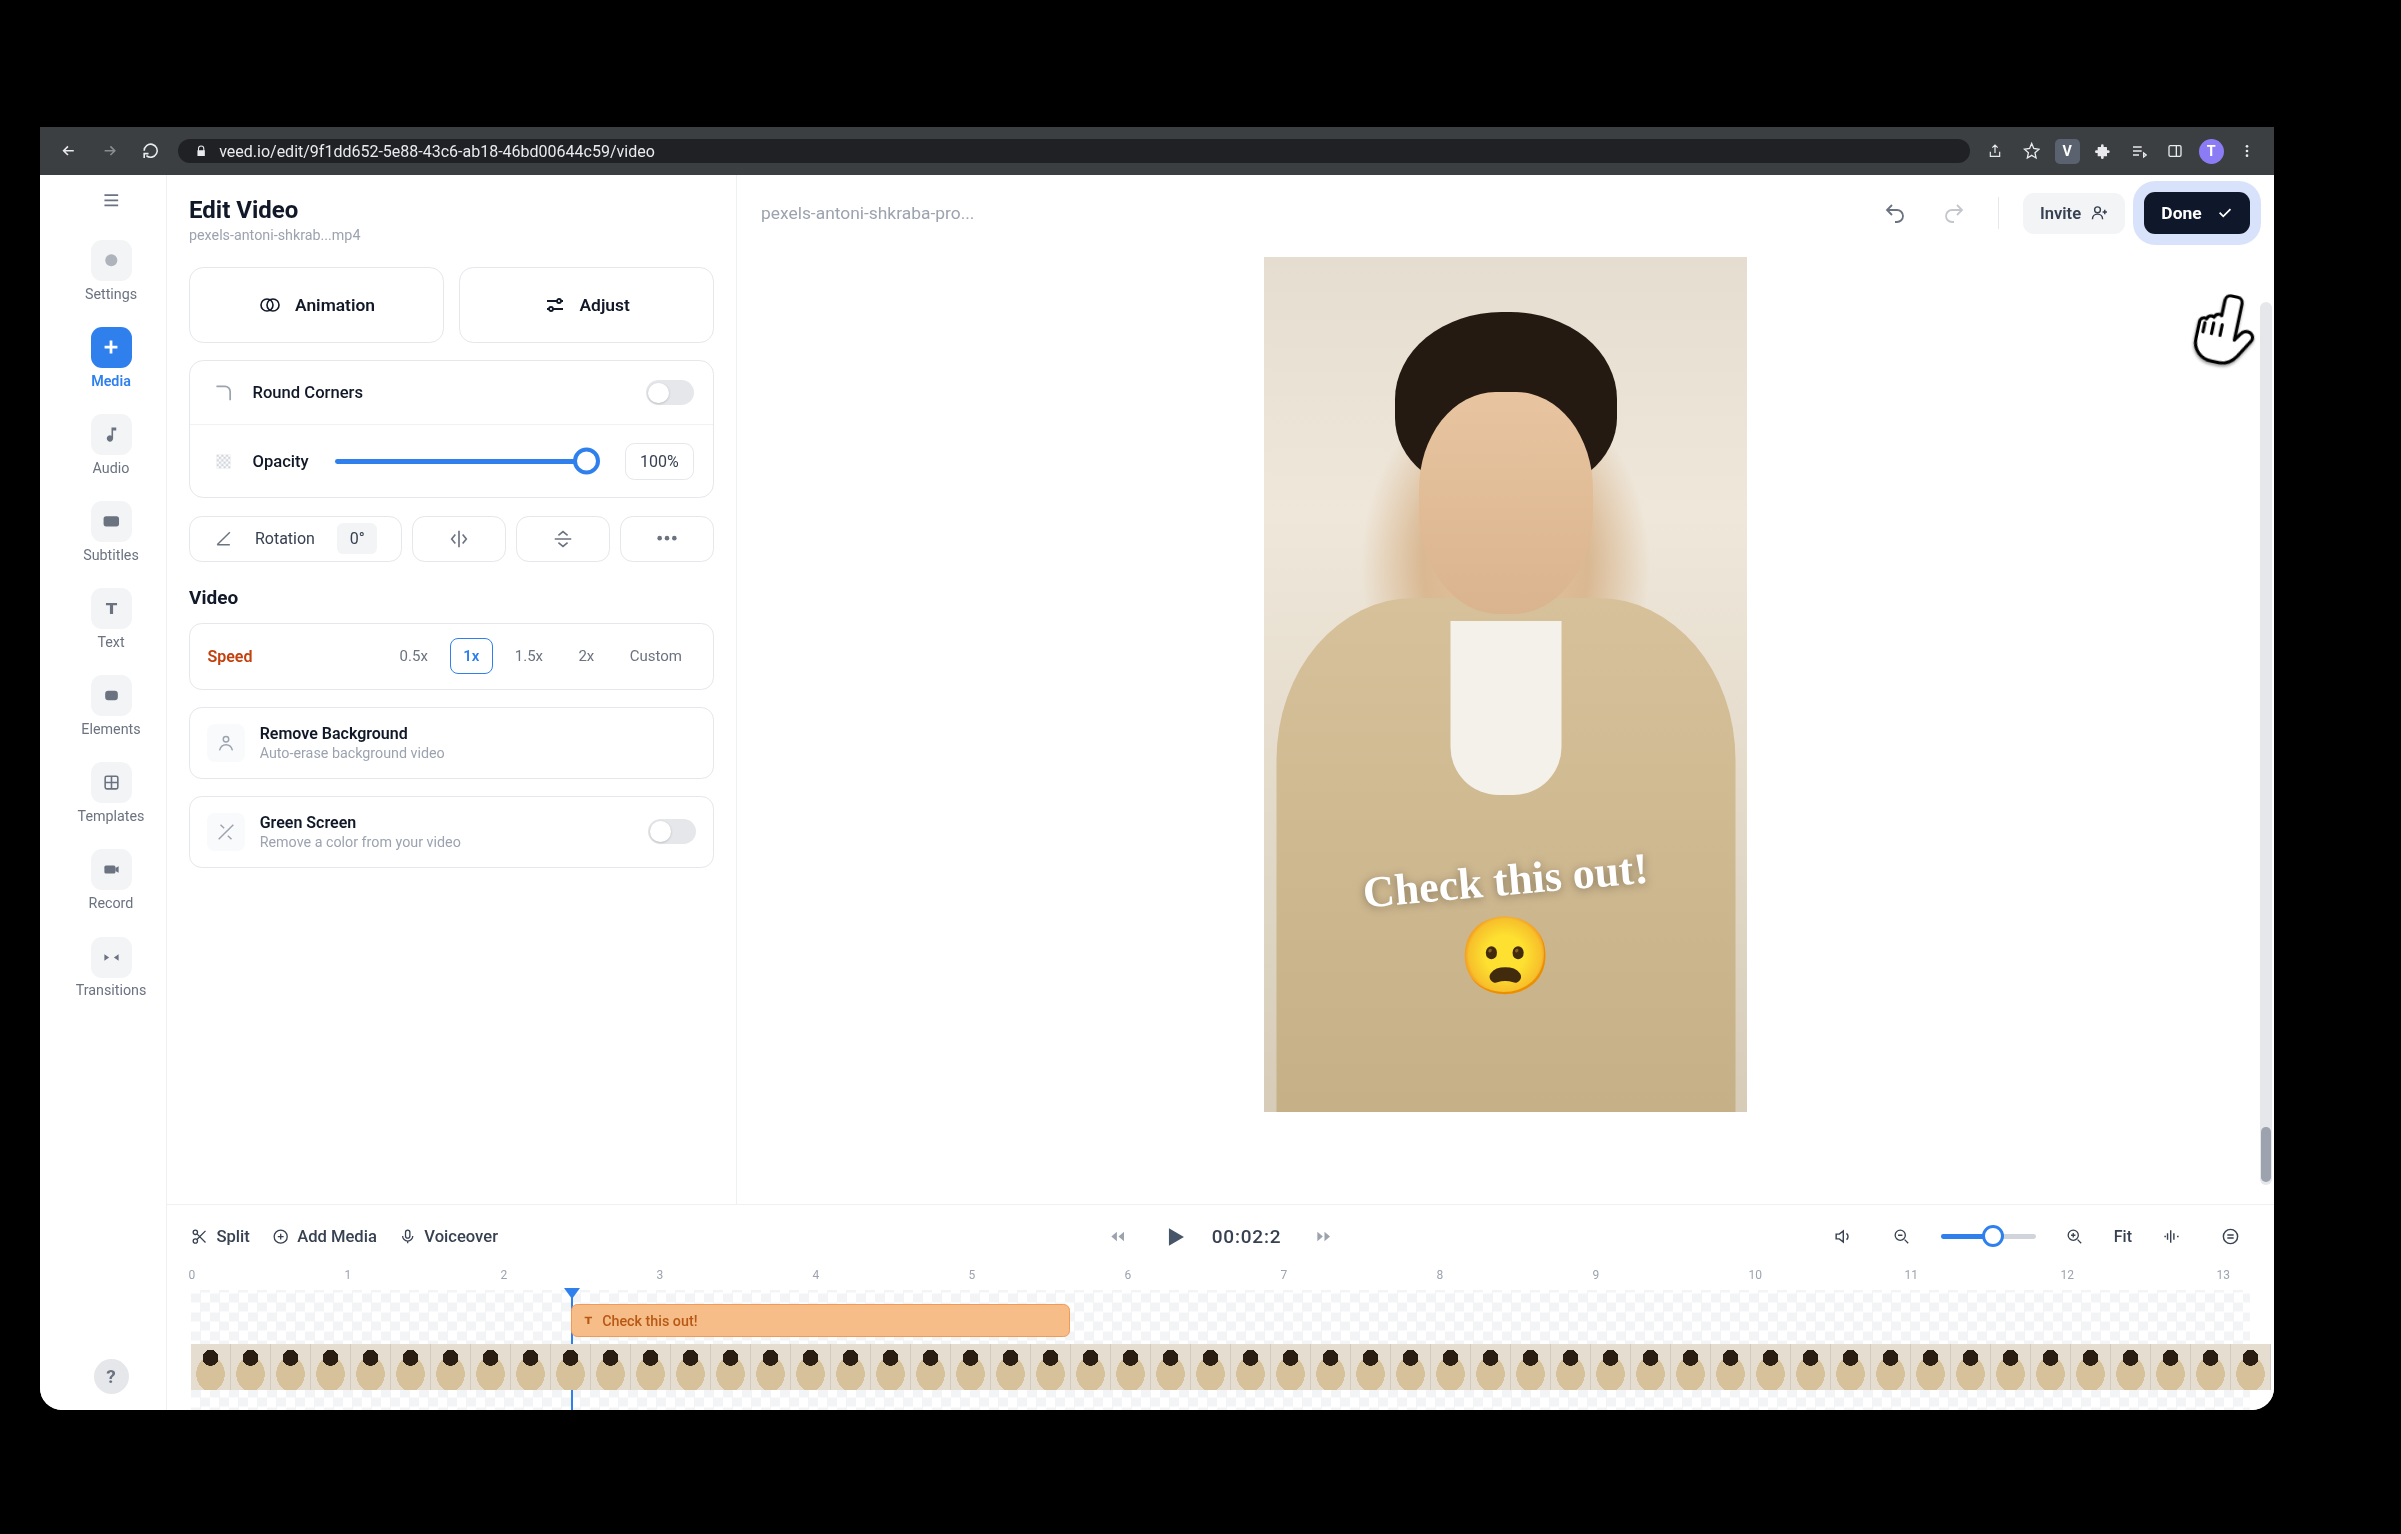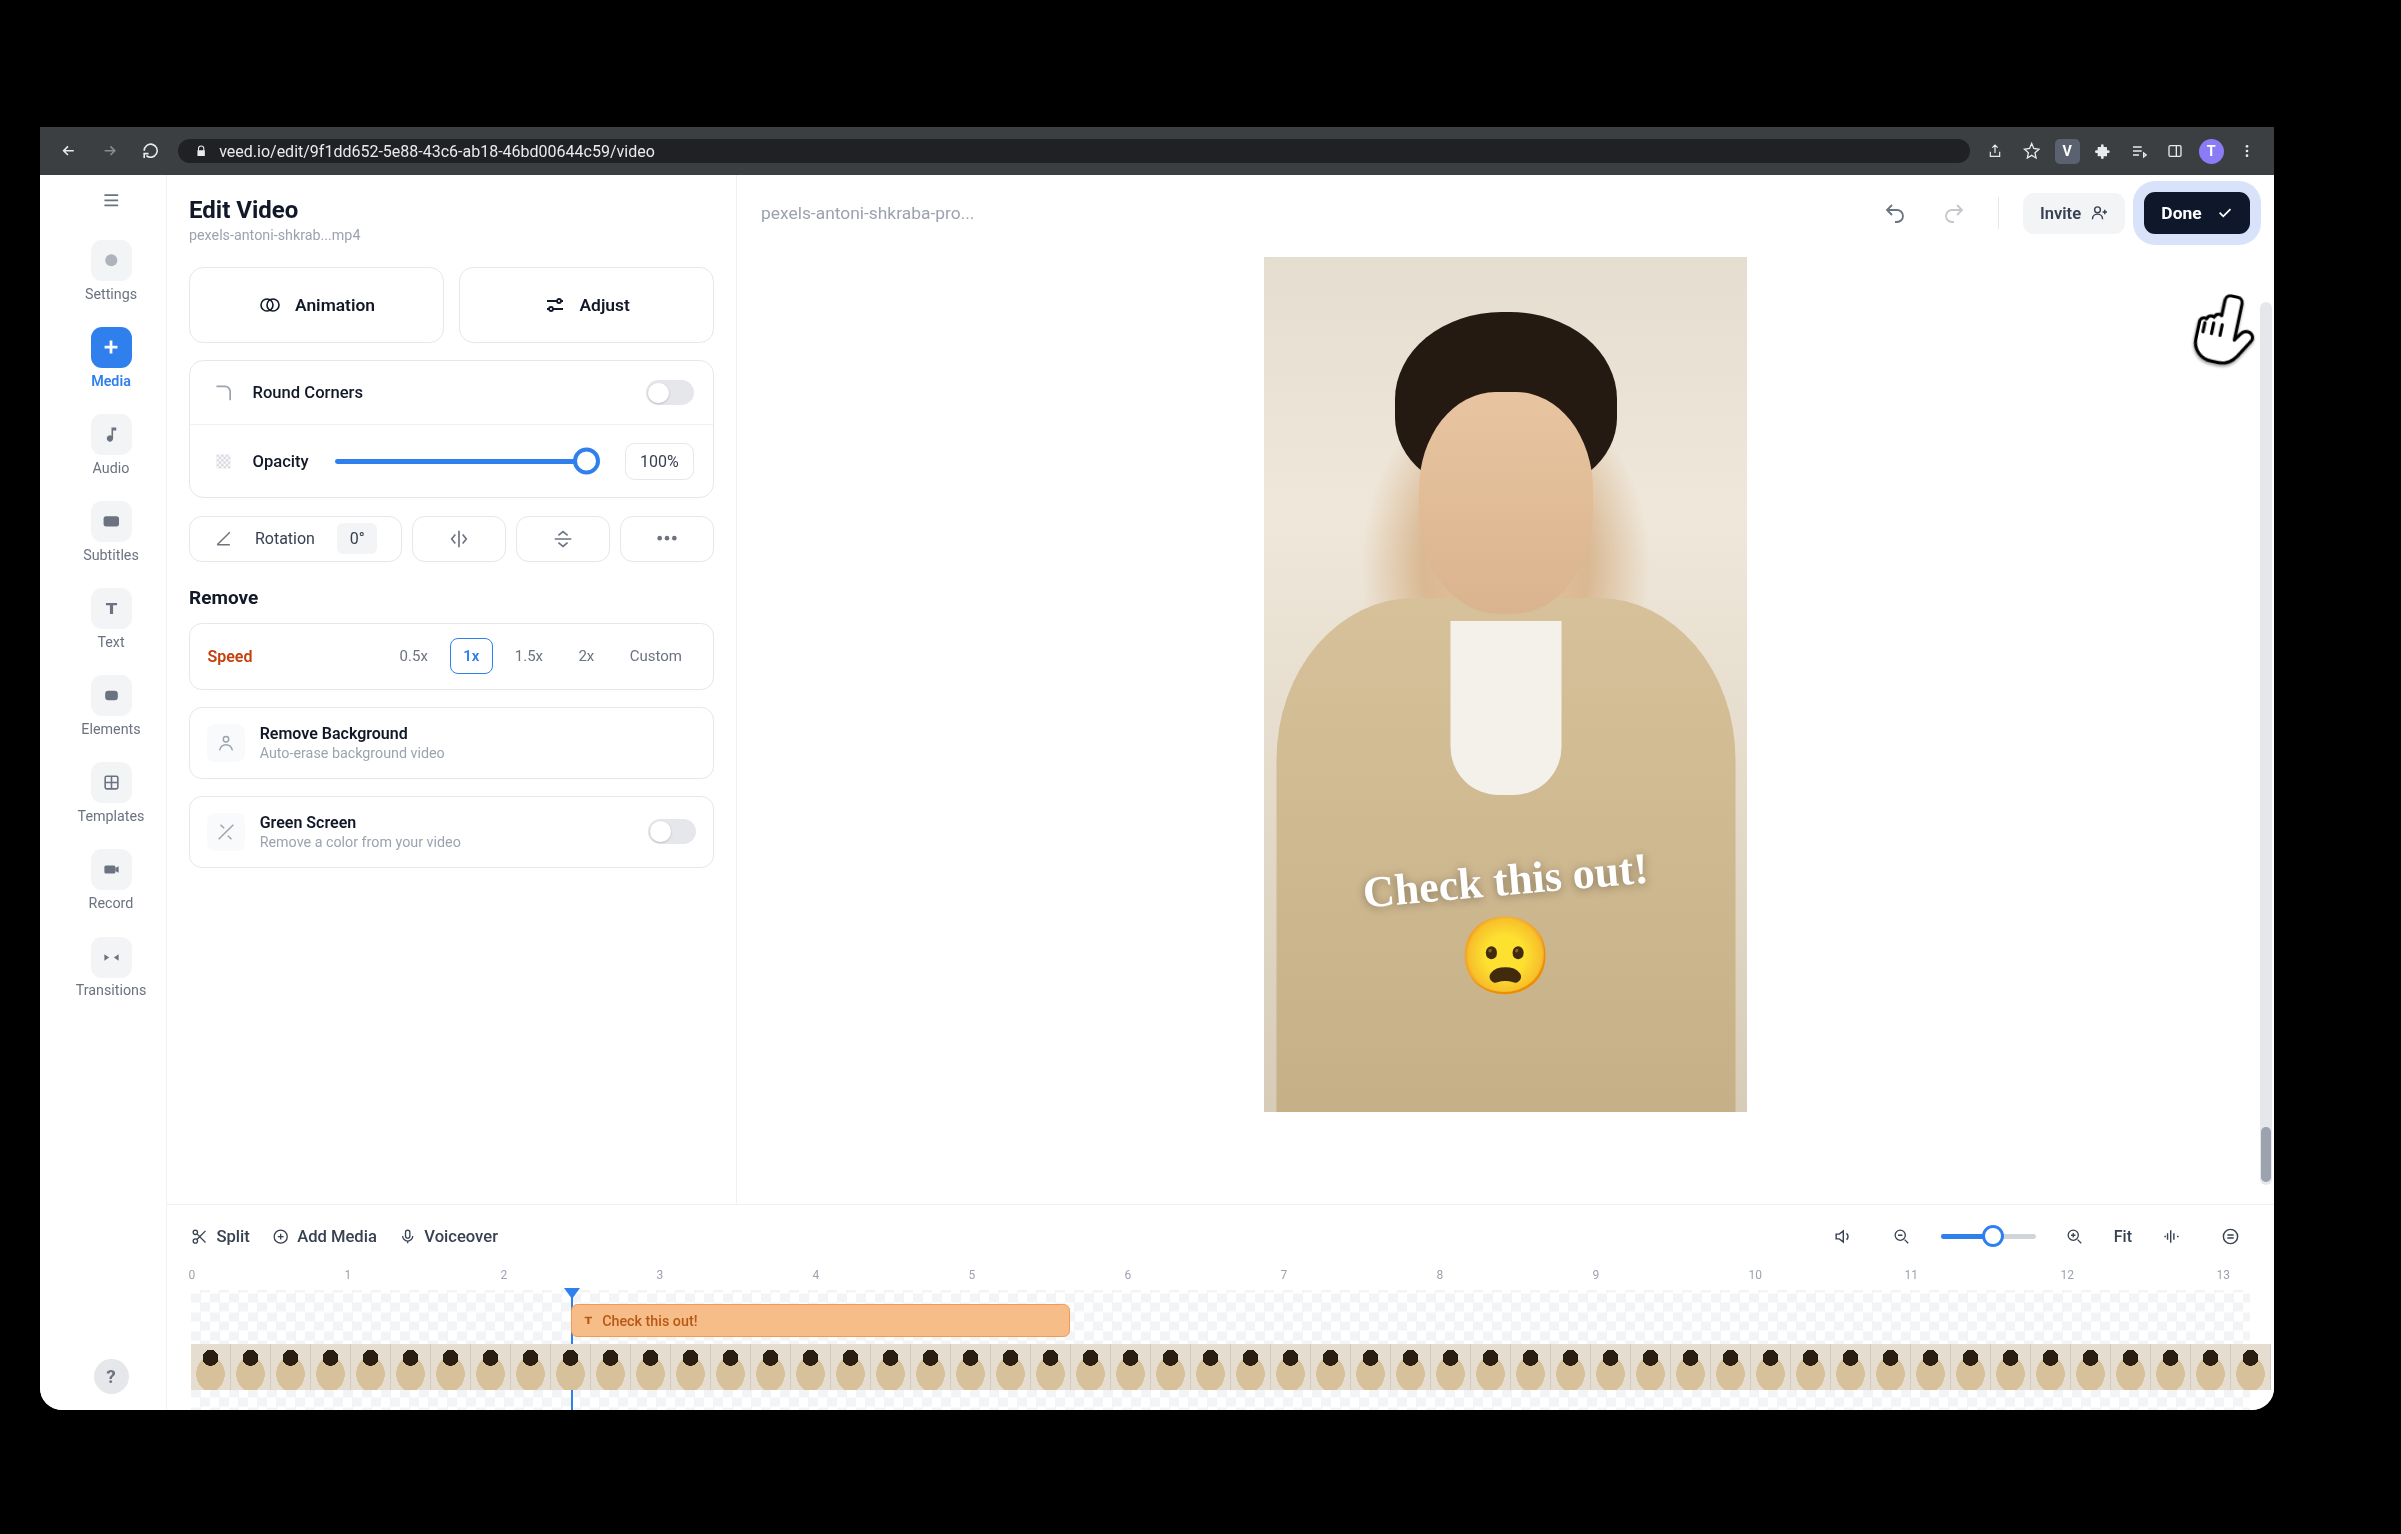--- a/index.html
+++ b/index.html
@@ -584,21 +584,21 @@
           </div>
         <div class="seg sq">
             <svg width="22" height="6.3" viewBox="0 0 24 6" fill="#6b7280">
               <circle cx="4" cy="3" r="2.5"></circle>
               <circle cx="12" cy="3" r="2.5"></circle>
               <circle cx="20" cy="3" r="2.5"></circle>
             </svg>
           </div>
       </div>
 
-      <div class="section-h">Remove</div>
+      <div class="section-h">Video</div>
       <div class="speed-row">
         <span class="label">Speed</span>
         <span class="speed-opt">0.5x</span>
         <span class="speed-opt sel">1x</span>
         <span class="speed-opt">1.5x</span>
         <span class="speed-opt">2x</span>
         <span class="speed-opt">Custom</span>
       </div>
 
       <div class="feature-card">
@@ -688,20 +688,38 @@
           <span>Add Media</span>
         </div>
         <div class="tl-tool">
           <svg width="17.4" height="17.4" viewBox="0 0 24 24" fill="none" stroke="#374151" stroke-width="1.8">
               <rect x="9" y="3" width="6" height="11" rx="3"></rect>
               <path d="M5 11a7 7 0 0 0 14 0M12 18v3"></path>
             </svg>
           <span>Voiceover</span>
         </div>
 
+        <div class="tl-center">
+          <div class="icon-btn">
+              <svg width="19" height="19" viewBox="0 0 24 24" fill="#9ca3af">
+                <path d="M11 6l-7 6 7 6zM20 6l-7 6 7 6z"></path>
+              </svg>
+            </div>
+          <div class="play-btn">
+              <svg width="30" height="30" viewBox="0 0 24 24" fill="#475569">
+                <path d="M7 5v14l12-7z"></path>
+              </svg>
+            </div>
+          <span class="timecode">00:02:2</span>
+          <div class="icon-btn">
+              <svg width="19" height="19" viewBox="0 0 24 24" fill="#9ca3af">
+                <path d="M4 6l7 6-7 6zM13 6l7 6-7 6z"></path>
+              </svg>
+            </div>
+        </div>
 
         <div class="tl-right">
           <div class="icon-btn">
               <svg width="19" height="19" viewBox="0 0 24 24" fill="none" stroke="#374151" stroke-width="1.8">
                 <path d="M4 9v6h4l5 4V5L8 9H4zM17 8a5 5 0 0 1 0 8"></path>
               </svg>
             </div>
           <div class="icon-btn">
               <svg width="17.4" height="17.4" viewBox="0 0 24 24" fill="none" stroke="#374151" stroke-width="1.8">
                 <circle cx="10" cy="10" r="7"></circle>

